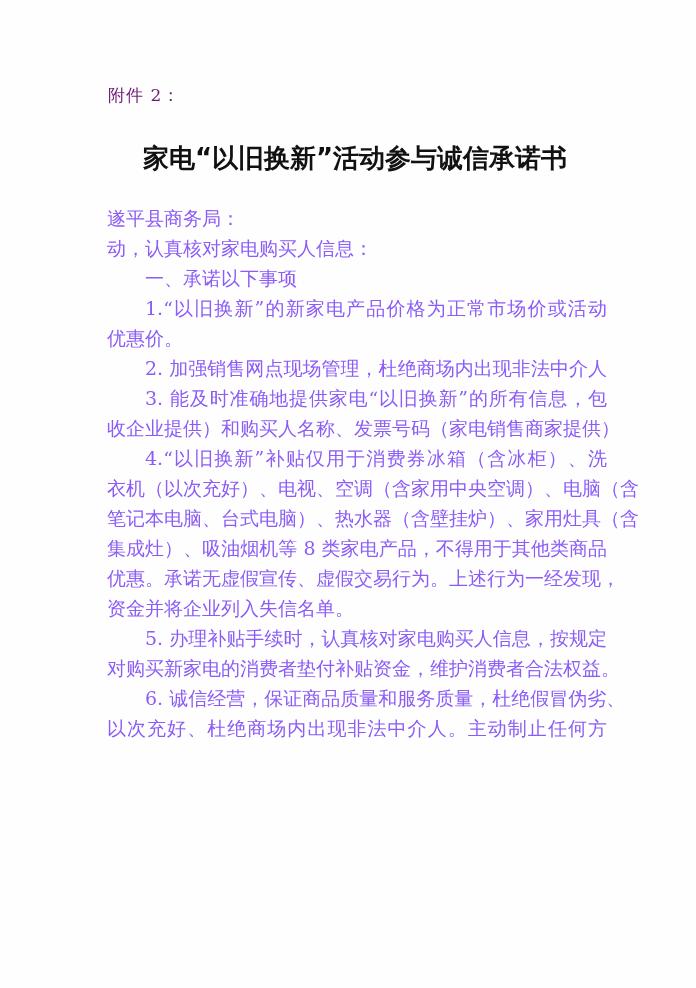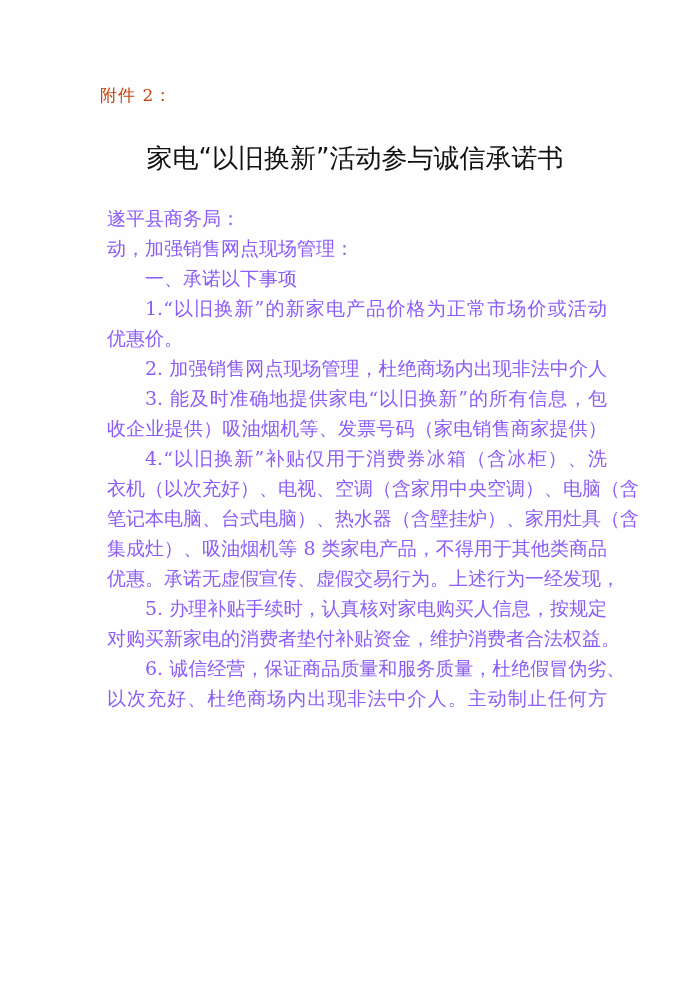--- a/index.html
+++ b/index.html
@@ -16,35 +16,35 @@
       color: #1a1a1a;
     }
     .page {
       position: absolute;
       left: 0; top: 0;
       width: 696px; height: 988px;
       background: #fefefe;
     }
     .attachment {
       position: absolute;
-      left: 100px;
+      left: 108px;
       top: 84px;
       font-family: "DejaVu Serif", "Liberation Serif", serif;
       font-size: 17px;
       letter-spacing: 1px;
-      color: #c2410c;
+      color: #701a75;
     }
     .title {
       position: absolute;
       left: 0;
       width: 696px;
       top: 141px;
       text-align: center;
       font-family: "DejaVu Sans", "Liberation Sans", sans-serif;
-      font-weight: normal;
+      font-weight: bold;
       font-size: 26px;
       letter-spacing: 0px;
       color: #111;
       padding-left: 14px;
       box-sizing: border-box;
     }
     .body-text {
       position: absolute;
       left: 107px;
       top: 203px;
@@ -73,37 +73,38 @@
 
 <div class="page">
 
   <div class="attachment">附件 2：</div>
 
   <div class="title">家电“以旧换新”活动参与诚信承诺书</div>
 
   <div class="body-text">
     <span class="line last">遂平县商务局：</span>
 
-    <span class="line last">动，加强销售网点现场管理：</span>
+    <span class="line last">动，认真核对家电购买人信息：</span>
 
     <span class="line indent last">一、承诺以下事项</span>
 
     <span class="line indent">1.“以旧换新”的新家电产品价格为正常市场价或活动</span>
     <span class="line last">优惠价。</span>
 
     <span class="line indent">2. 加强销售网点现场管理，杜绝商场内出现非法中介人</span>
 
     <span class="line indent">3. 能及时准确地提供家电“以旧换新”的所有信息，包</span>
-    <span class="line">收企业提供）吸油烟机等、发票号码（家电销售商家提供）</span>
+    <span class="line">收企业提供）和购买人名称、发票号码（家电销售商家提供）</span>
 
     <span class="line indent">4.“以旧换新”补贴仅用于消费券冰箱（含冰柜）、洗</span>
     <span class="line">衣机（以次充好）、电视、空调（含家用中央空调）、电脑（含</span>
     <span class="line">笔记本电脑、台式电脑）、热水器（含壁挂炉）、家用灶具（含</span>
     <span class="line">集成灶）、吸油烟机等 8 类家电产品，不得用于其他类商品</span>
     <span class="line">优惠。承诺无虚假宣传、虚假交易行为。上述行为一经发现，</span>
+    <span class="line last">资金并将企业列入失信名单。</span>
 
     <span class="line indent">5. 办理补贴手续时，认真核对家电购买人信息，按规定</span>
     <span class="line last">对购买新家电的消费者垫付补贴资金，维护消费者合法权益。</span>
 
     <span class="line indent">6. 诚信经营，保证商品质量和服务质量，杜绝假冒伪劣、</span>
     <span class="line">以次充好、杜绝商场内出现非法中介人。主动制止任何方</span>
   </div>
 
 </div>
 

